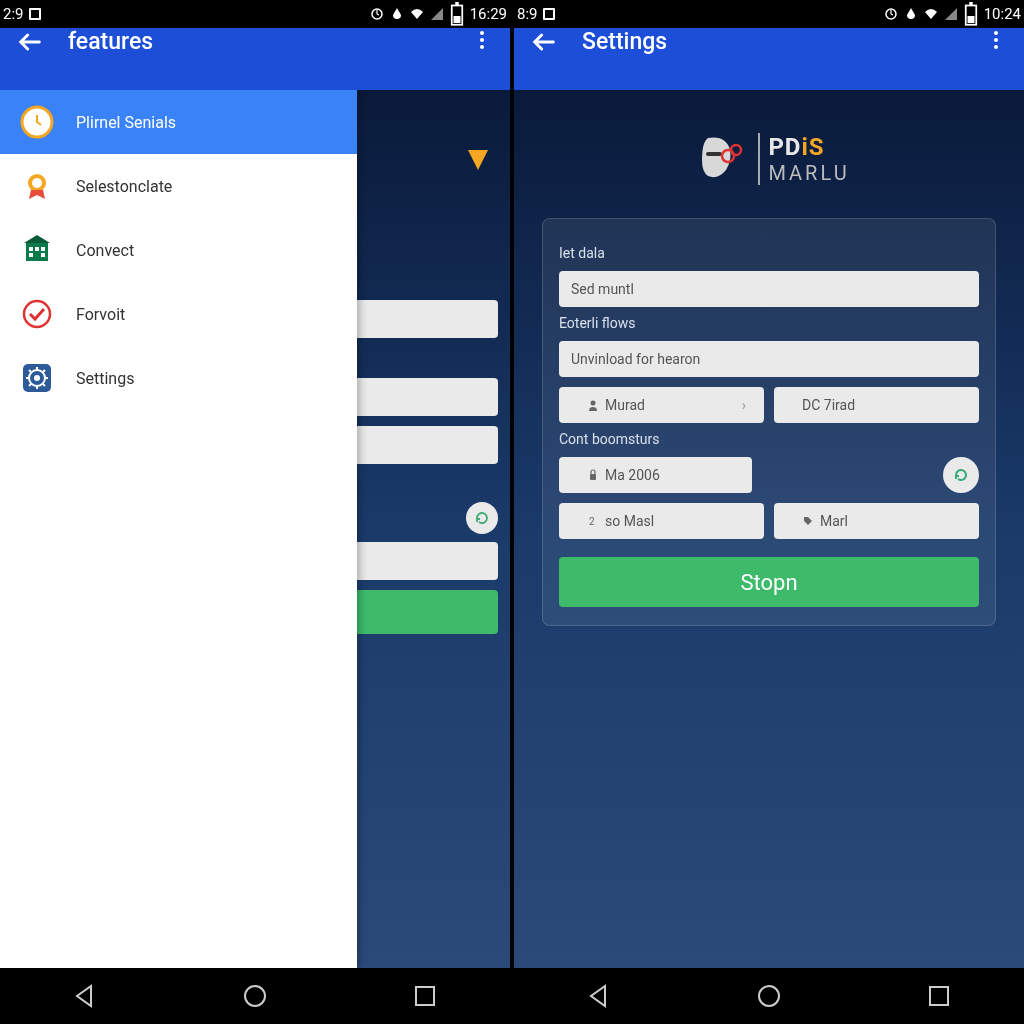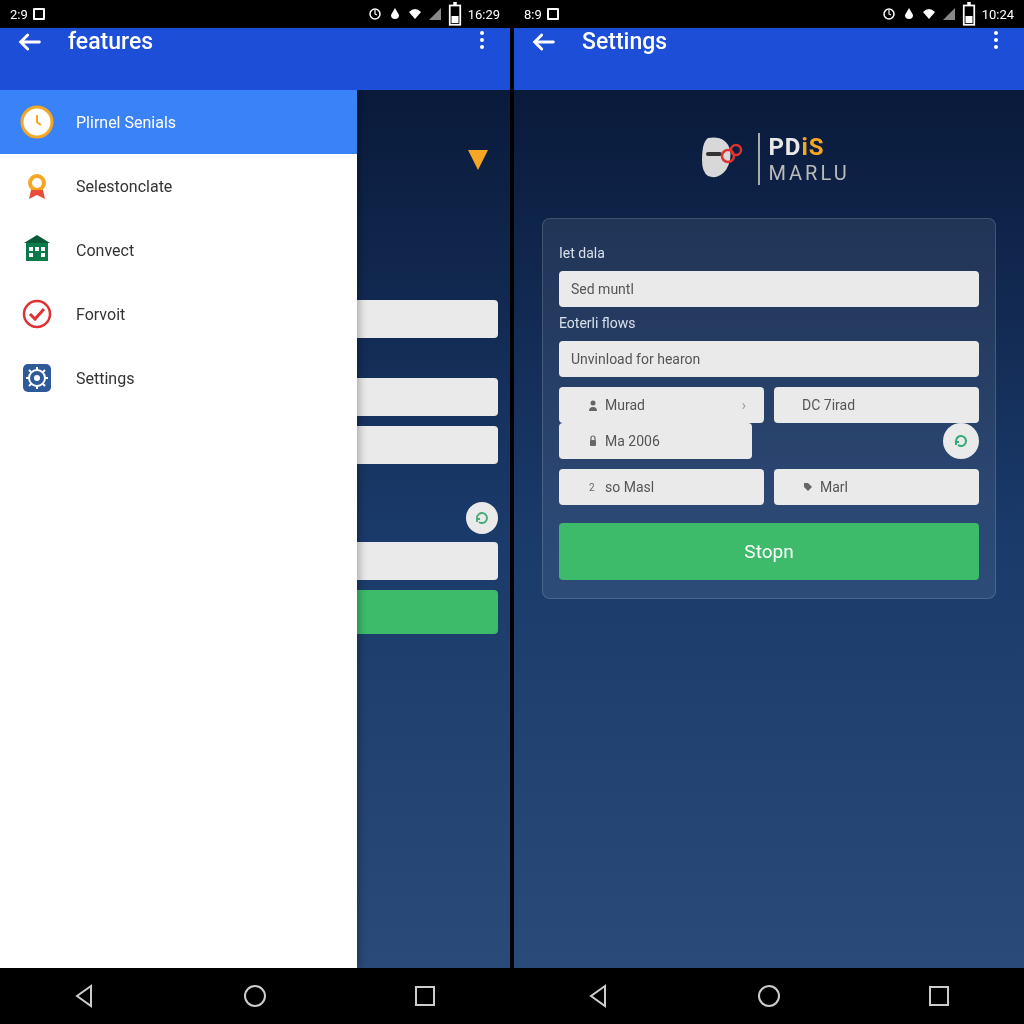--- a/index.html
+++ b/index.html
@@ -1,18 +1,18 @@
 <!DOCTYPE html>
 <html><head>
 <meta charset="utf-8">
 <style>
 * { margin: 0; padding: 0; box-sizing: border-box; font-family: Roboto, Arial, sans-serif; }
 body { background: #000; width: 1024px; height: 1024px; display: flex; gap: 4px; }
 .phone { flex: 1; height: 100%; display: flex; flex-direction: column; background: #000; position: relative; overflow: hidden; }
-.status-bar { height: 28px; background: #000; color: #fff; display: flex; align-items: center; padding: 0 10px; font-size: 13px; }
+.status-bar { height: 28px; background: #000; color: #fff; display: flex; align-items: center; padding: 0 3px; font-size: 15px; }
 .status-left { display: flex; gap: 4px; align-items: center; }
 .status-right { margin-left: auto; display: flex; gap: 6px; align-items: center; }
 .status-icon { width: 14px; height: 14px; display: inline-flex; align-items: center; justify-content: center; }
 .app-bar { height: 62px; background: #1d4ed8; color: #fff; display: flex; padding: 0 16px; }
 .back-arrow { width: 28px; height: 28px; margin-right: 24px; cursor: pointer; }
 .app-title { font-size: 23px; font-weight: 500; }
 .overflow { margin-left: auto; width: 24px; height: 24px; cursor: pointer; display: flex; flex-direction: column; align-items: center; justify-content: center; gap: 3px; }
 .overflow span { width: 4px; height: 4px; background: #fff; border-radius: 50%; }
 .content { flex: 1; position: relative; background: linear-gradient(180deg, #0a1a3a 0%, #1a3a6a 50%, #2a4a7a 100%); overflow: hidden; }
 .nav-bar { height: 56px; background: #000; display: flex; align-items: center; justify-content: space-around; }
@@ -33,21 +33,21 @@
 .logo-line1 { font-size: 24px; font-weight: 700; color: #e8e8e8; letter-spacing: 1px; }
 .logo-line1 .accent { color: #f5a623; }
 .logo-line2 { font-size: 20px; font-weight: 400; color: #bbb; letter-spacing: 3px; }
 .form-card { margin: 0 28px 20px; background: rgba(255,255,255,0.08); border: 1px solid rgba(255,255,255,0.15); border-radius: 8px; padding: 18px 16px; }
 .form-label { color: #d8e0ec; font-size: 14px; margin: 8px 0 10px; }
 .input { width: 100%; height: 36px; background: #eaeaea; border: none; border-radius: 4px; padding: 0 12px; font-size: 14px; color: #555; display: flex; align-items: center; cursor: text; }
 .row { display: flex; gap: 10px; align-items: center; }
 .row .input { flex: 1; padding-left: 28px; }
 .chev { color: #999; margin: 0 6px; }
 .refresh-circle { width: 36px; height: 36px; border-radius: 50%; background: #eaeaea; display: flex; align-items: center; justify-content: center; cursor: pointer; margin-left: auto; }
-.submit-btn { width: 100%; height: 57px; background: #3dbb6a; color: #fff; border: none; border-radius: 4px; font-size: 19px; margin-top: 18px; cursor: pointer; }
+.submit-btn { width: 100%; height: 50px; background: #3dbb6a; color: #fff; border: none; border-radius: 4px; font-size: 22px; margin-top: 18px; cursor: pointer; }
 
 
 .peek { position: absolute; right: 0; top: 0; width: 32%; height: 100%; padding: 50px 12px 0 0; }
 .peek-logo { width: 40px; height: 40px; margin: 0 0 40px auto; display: block; }
 .peek-input { width: 100%; height: 38px; background: #eaeaea; border-radius: 4px; margin-bottom: 10px; }
 .peek-btn { width: 100%; height: 44px; background: #3dbb6a; border-radius: 4px; margin-top: 10px; }
 .peek-circle { width: 32px; height: 32px; border-radius: 50%; background: #eaeaea; margin: 8px 0 8px auto; display: flex; align-items: center; justify-content: center; }
 .mini-icon { width: 12px; height: 12px; }
 </style>
 </head>
@@ -282,20 +282,21 @@
               <path d="M2 12 Q2 8 6 8 Q10 8 10 12" fill="#666"></path>
             </svg>
           <span>Murad</span>
           <span class="chev" style="margin-left:auto">›</span>
         </div>
         <div class="input">
             <span>DC 7irad</span>
           </div>
       </div>
 
+      <div class="form-label">Cont boomsturs</div>
       <div class="row">
         <div class="input" style="flex:0 0 46%">
           <svg class="mini-icon" viewBox="0 0 12 12" style="margin-right:6px">
               <rect x="3" y="5" width="6" height="6" fill="#666" rx="1"></rect>
               <path d="M4 5 V3 a2 2 0 0 1 4 0 V5" fill="none" stroke="#666" stroke-width="1.2"></path>
             </svg>
           <span>Ma 2006</span>
         </div>
         <div class="refresh-circle">
           <svg viewBox="0 0 18 18" width="18" height="18">

